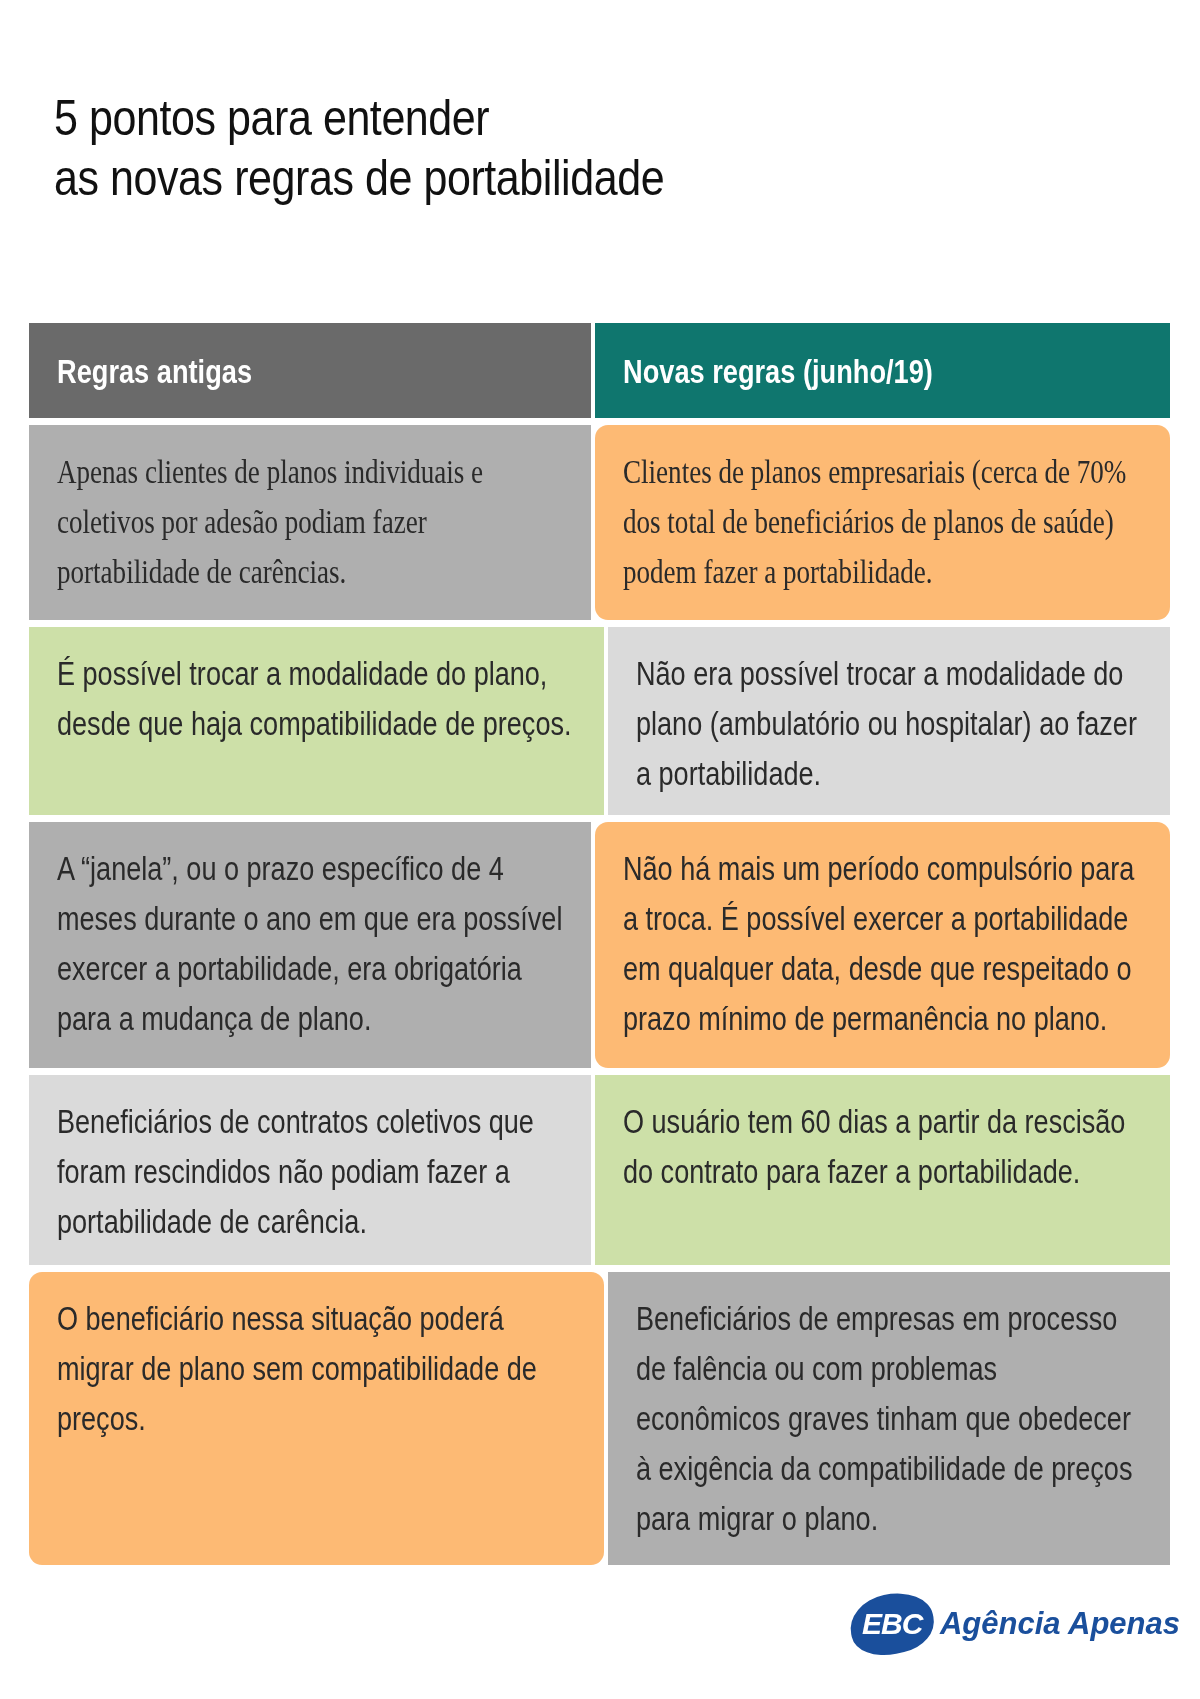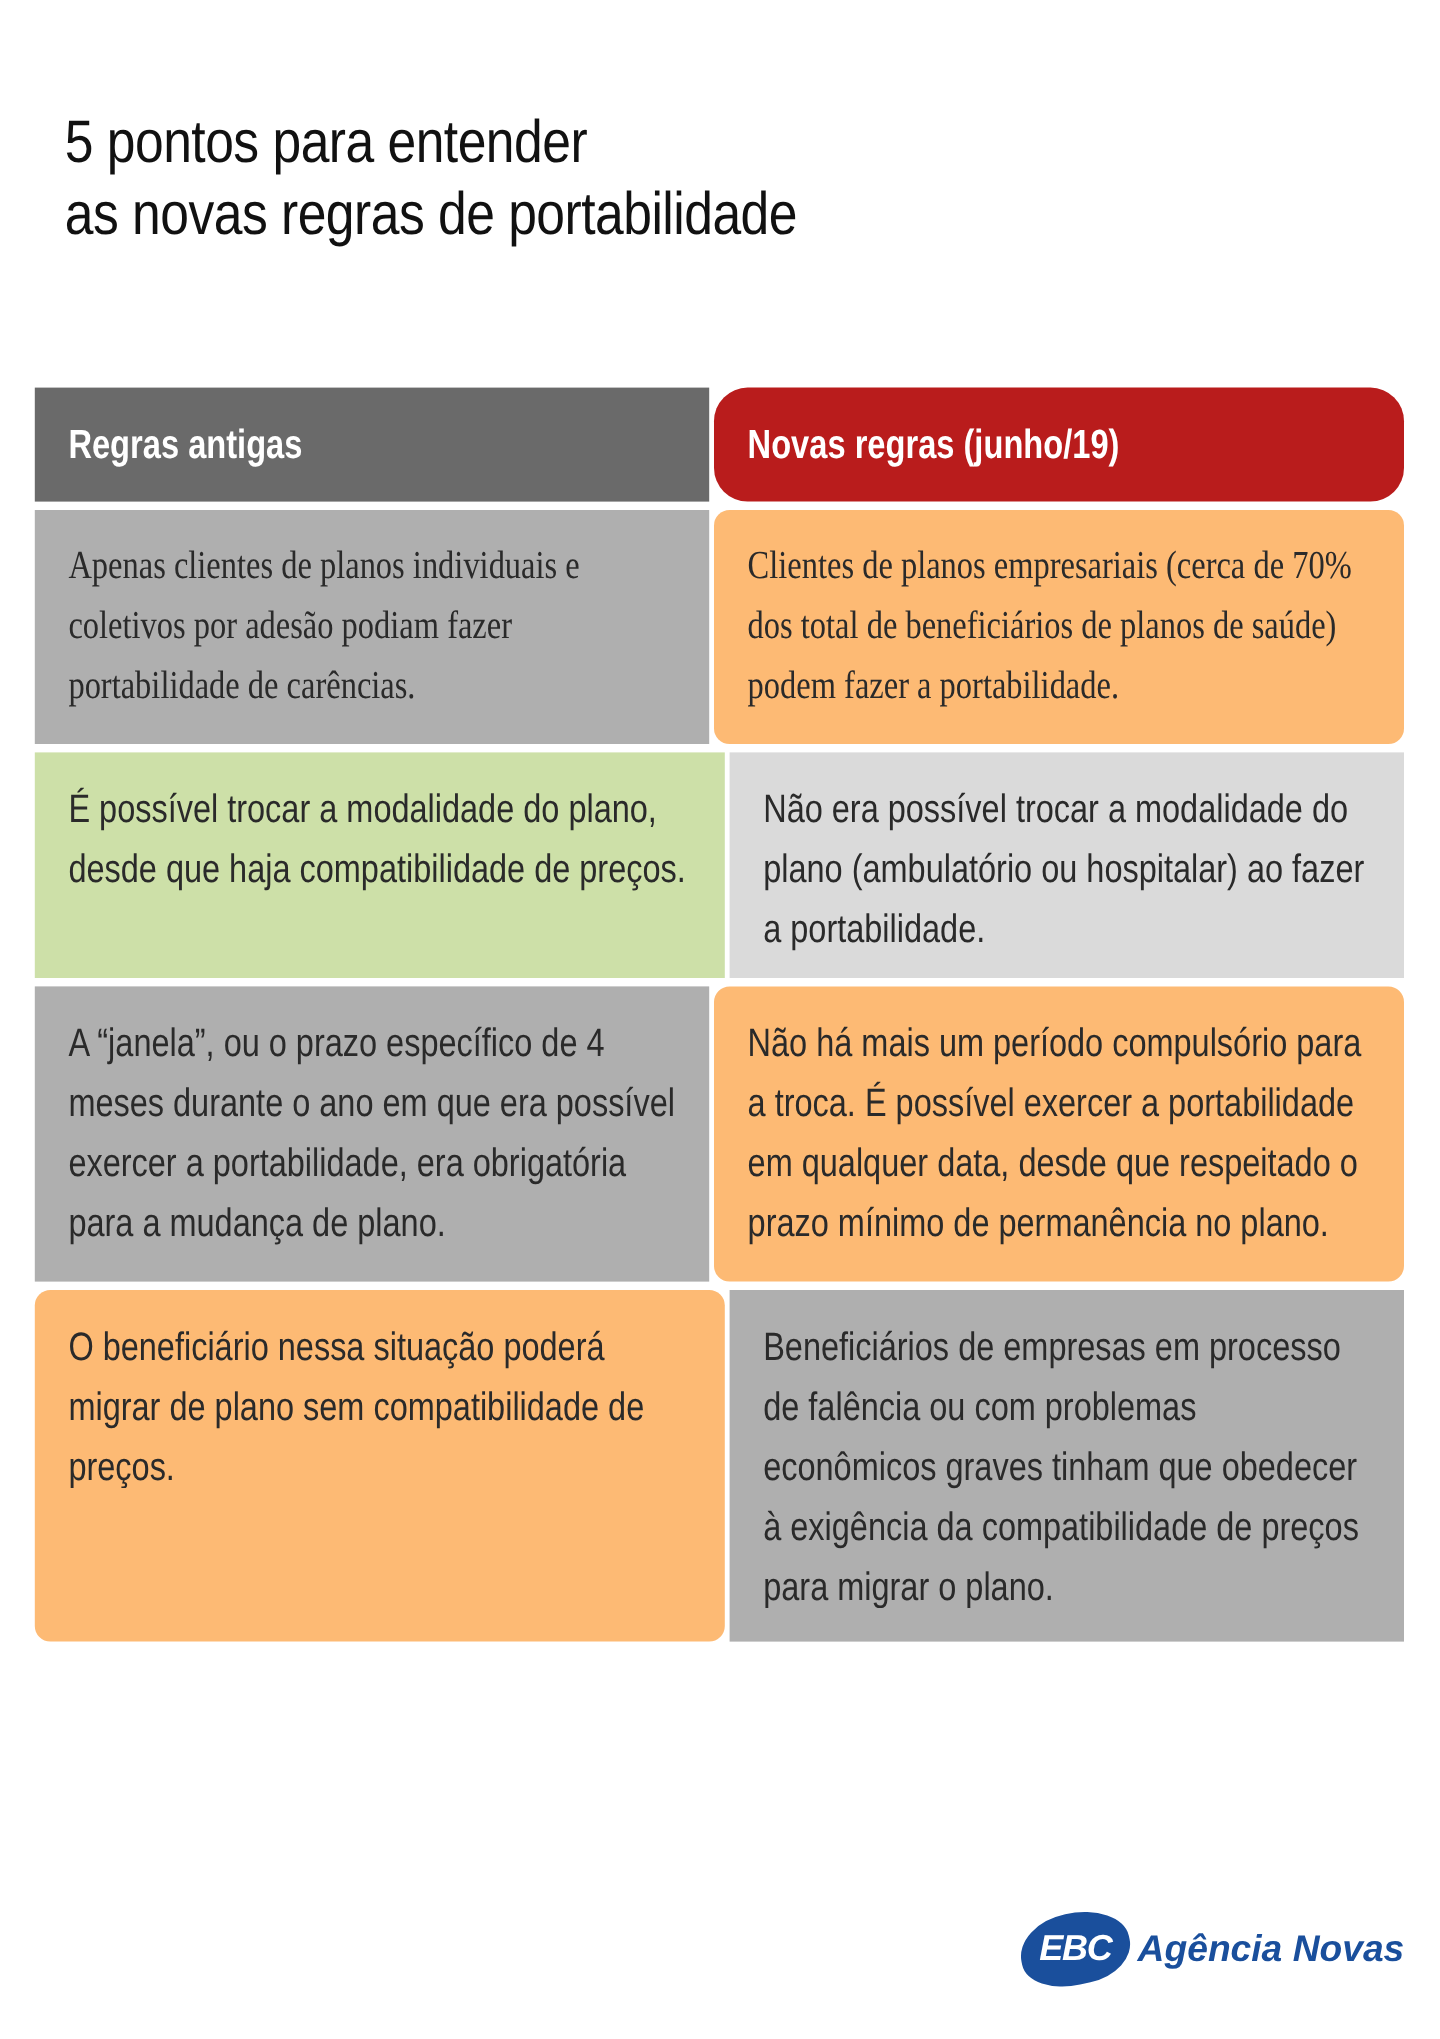--- a/index.html
+++ b/index.html
@@ -15,21 +15,21 @@
   .cell { box-sizing: border-box; padding: 22px 28px; color: #2a2a2a;
           font-size: 33px; line-height: 50px; }
   .cell .txt { display: block; transform: scaleX(0.82); transform-origin: left top;
                width: 122%; }
   .col-left { width: 583px; }
   .col-right { width: 596px; }
   .head .cell { height: 95px; padding: 0 28px; display: flex; align-items: center; color: #ffffff;
                 font-weight: bold; font-size: 34px; }
   .head .cell .txt { transform: scaleX(0.8); }
   .head .col-left { background: #6a6a6a; }
-  .head .col-right { background: #b91c1c; border-radius: 28px; }
+  .head .col-right { background: #0f766e; }
   .r-dark .col-left { background: #afafaf; }
   .r-dark .col-right { background: #fdba74; border-radius: 13px; }
   .r-light .col-left { background: #dadada; }
   .r-light .col-right { background: #cde0a8; }
   .row1 .cell { height: 195px; font-family: Liberation Serif, serif; }
   .row2 .cell { height: 188px; }
   .row3 .cell { height: 246px; }
   .row4 .cell { height: 190px; }
   .row5 .cell { height: 293px; }
   .logo { position: absolute; left: 850px; top: 1588px; width: 330px; height: 72px;
@@ -79,29 +79,37 @@
 
   <div class="row r-dark row3">
     <div class="cell col-left">
       <span class="txt">A “janela”, ou o prazo específico de 4 meses durante o ano em que era possível exercer a portabilidade, era obrigatória para a mudança de plano.</span>
     </div>
     <div class="cell col-right">
       <span class="txt">Não há mais um período compulsório para a troca. É possível exercer a portabilidade em qualquer data, desde que respeitado o prazo mínimo de permanência no plano.</span>
     </div>
   </div>
 
+  <div class="row r-light row4">
+    <div class="cell col-left">
+      <span class="txt">Beneficiários de contratos coletivos que foram rescindidos não podiam fazer a portabilidade de carência.</span>
+    </div>
+    <div class="cell col-right">
+      <span class="txt">O usuário tem 60 dias a partir da rescisão do contrato para fazer a portabilidade.</span>
+    </div>
+  </div>
 
   <div class="row r-dark row5">
     <div class="cell col-right">
       <span class="txt">O beneficiário nessa situação poderá migrar de plano sem compatibilidade de preços.</span>
     </div>
     <div class="cell col-left">
       <span class="txt">Beneficiários de empresas em processo de falência ou com problemas econômicos graves tinham que obedecer à exigência da compatibilidade de preços para migrar o plano.</span>
     </div>
   </div>
 </div>
 
 <div class="logo">
   <div class="logo-oval">
     <span>EBC</span>
   </div>
-  <span class="logo-text">Agência Novas</span>
+  <span class="logo-text">Agência Apenas</span>
 </div>
 
 </body></html>

